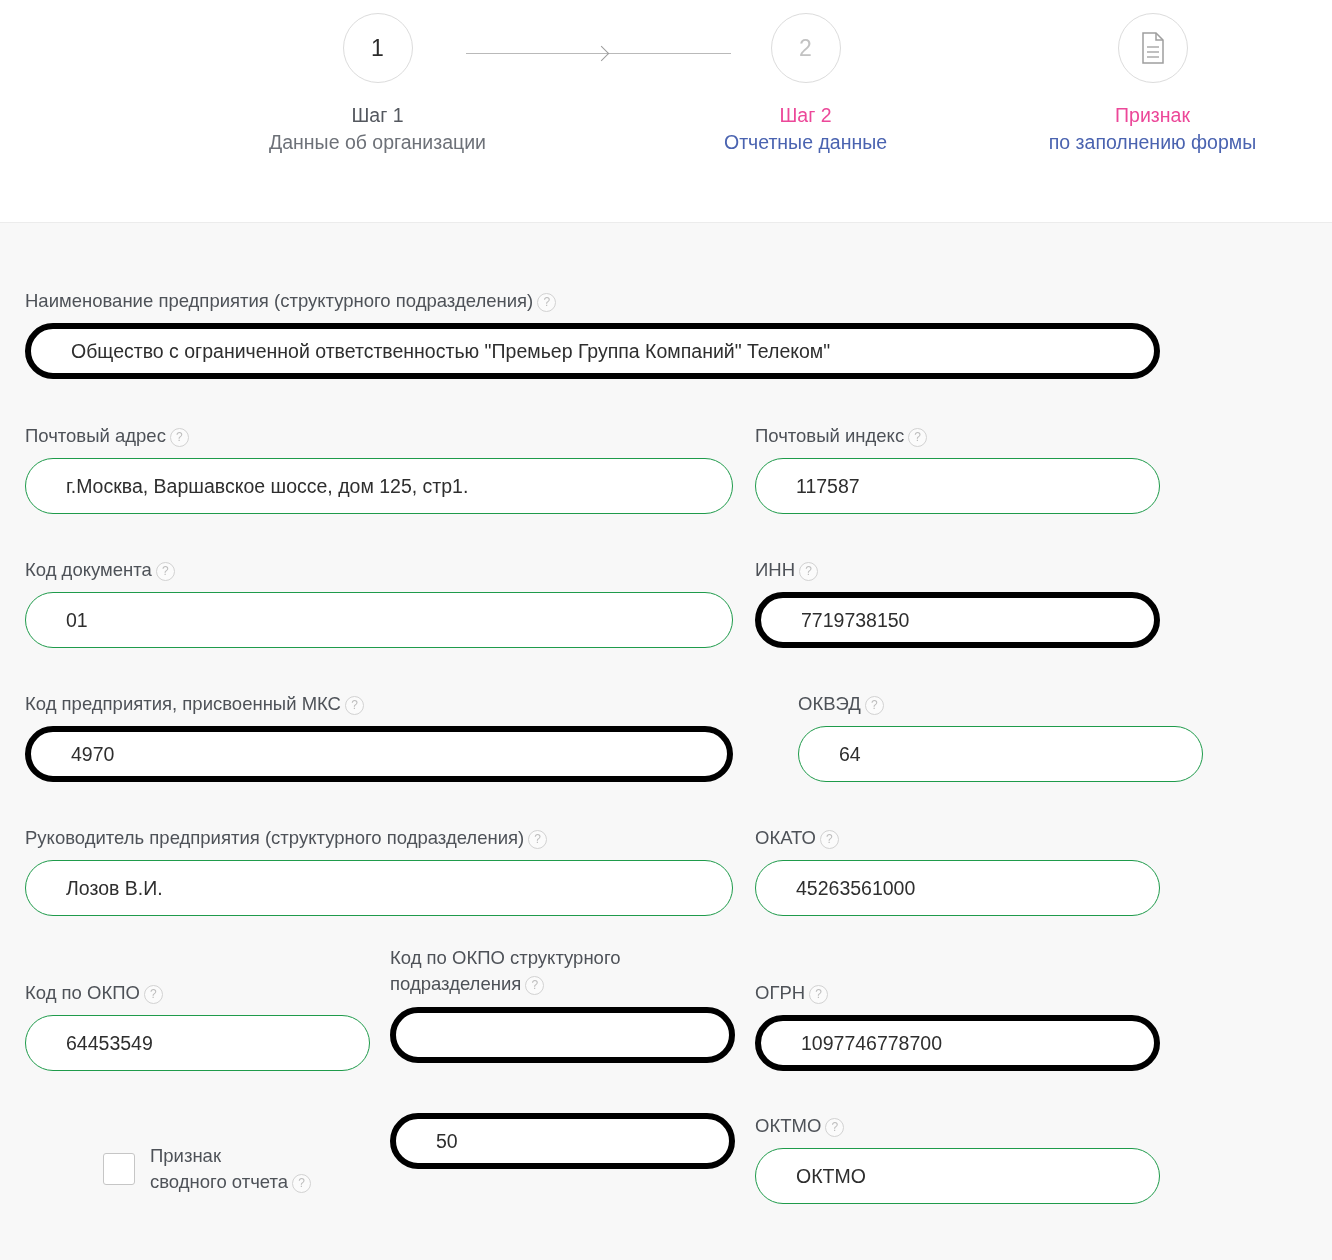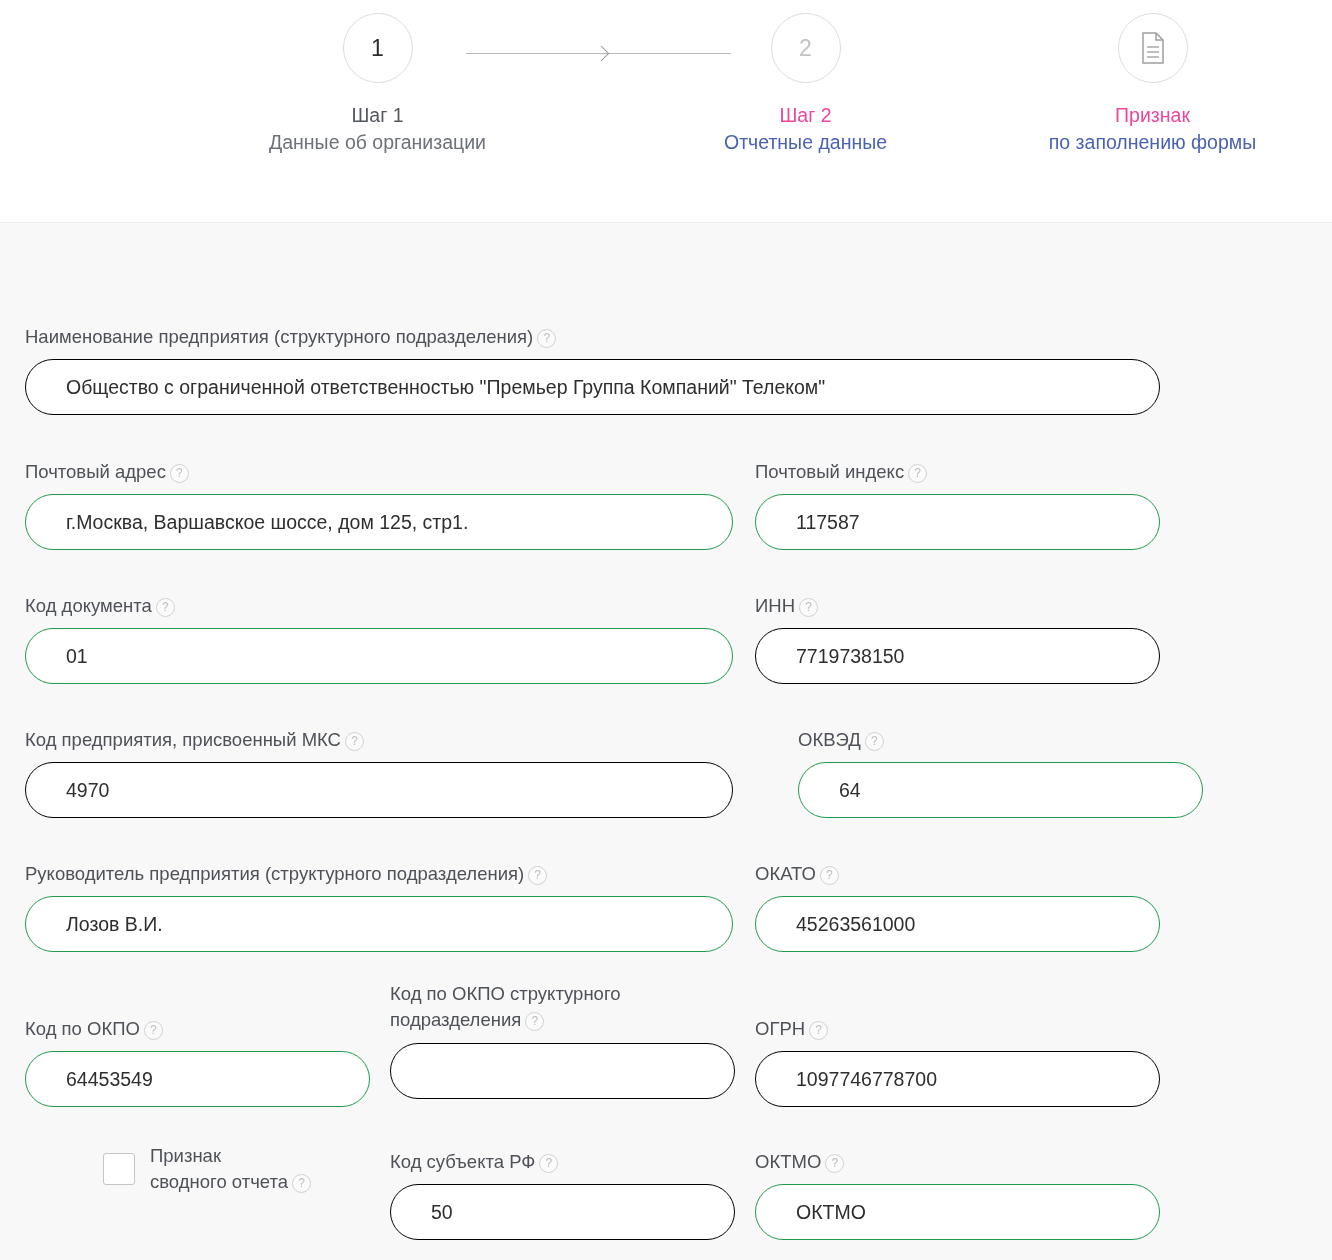--- a/index.html
+++ b/index.html
@@ -79,21 +79,20 @@
   
   .form-panel {
     position: relative;
     width: 1332px;
     height: 1038px;
     background: #f8f8f8;
     border-top: 1px solid #ececec;
   }
   .field {
     position: absolute;
-    margin-top: 36px;
   }
   .field-label {
     font-size: 18.5px;
     color: #4e5258;
     line-height: 1.42;
     margin-bottom: 9px;
     display: block;
   }
   .help-icon {
     display: inline-block;
@@ -107,21 +106,21 @@
     vertical-align: 1px;
     margin-left: 4px;
     background: #fbfbfb;
     font-family: "Liberation Sans", sans-serif;
   }
   .text-input {
     width: 100%;
     height: 56px;
     border-radius: 28px;
     background: #ffffff;
-    border: 1px solid #000000;
+    border: 6px solid #000000;
     font-size: 19.5px;
     color: #2e2e2e;
     padding: 0 0 0 40px;
     outline: none;
     font-family: "Liberation Sans", "DejaVu Sans", sans-serif;
   }
   .text-input.valid { border: 1.6px solid #1f9b4b; }
   .text-input::placeholder { color: #2e2e2e; }
 
   
@@ -252,21 +251,20 @@
 
   <div class="checkbox-row" style="left:63px; top:920px;padding-left:40px;">
     <div class="checkbox-box"></div>
     <div class="checkbox-text">
       <span>Признак</span><br>
       <span>сводного отчета</span><span class="help-icon">?</span>
     </div>
   </div>
 
   <div class="field" style="left:390px; top:890px; width:345px;">
-    <label class="field-label"><span>Код субъекта РФ</span><span class="help-icon">?</span></label>
     <input class="text-input" type="text" value="50" style="">
   </div>
   <div class="field" style="left:755px; top:890px; width:405px;">
     <label class="field-label"><span>ОКТМО</span><span class="help-icon">?</span></label>
     <input class="text-input valid" type="text" placeholder="ОКТМО" style="">
   </div>
 
 </div>
 
 </body></html>

